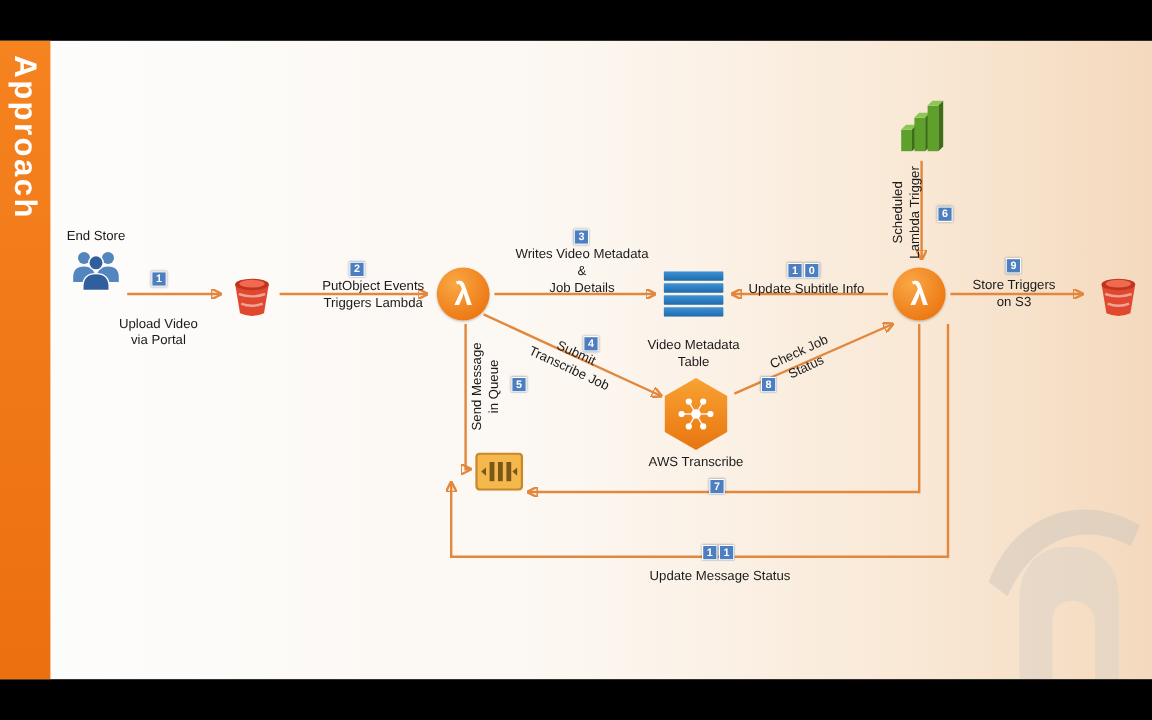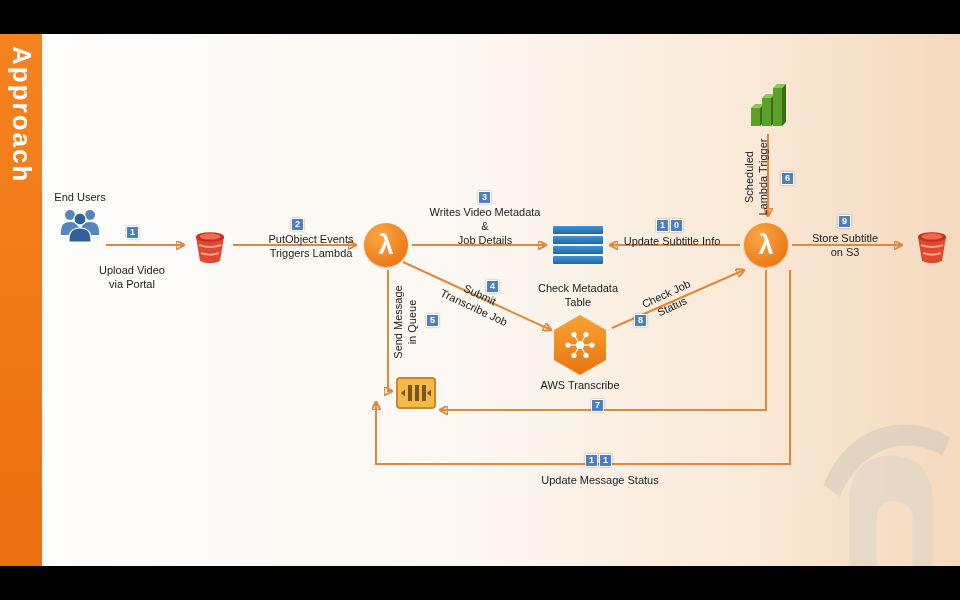--- a/index.html
+++ b/index.html
@@ -73,21 +73,21 @@
     <path d="M740,245 H610" marker-end="url(#ah)"></path>
     <path d="M792,245 H902" marker-end="url(#ah)"></path>
     <path d="M768,134 V216" marker-end="url(#ah)"></path>
     <path d="M388,270 L388,391 L392,391" marker-end="url(#ah)"></path>
     <path d="M403,262 L551,330" marker-end="url(#ah)"></path>
     <path d="M612,328 L744,270" marker-end="url(#ah)"></path>
     <path d="M766,270 V410 H440" marker-end="url(#ah)"></path>
     <path d="M790,270 V464 H376 V402" marker-end="url(#ah)"></path>
   </svg>
 
-  <div class="lbl" style="left:44px;top:190px;width:72px;">End Users</div>
+  <div class="lbl" style="left:44px;top:190px;width:72px;">End Store</div>
   <div class="node" style="left:58px;top:205px;">
     <svg width="44" height="38" viewBox="0 0 44 38">
       <circle cx="12" cy="10" r="5" fill="#5585be"></circle>
       <path d="M3,26 Q3,17 12,17 Q21,17 21,26 L21,30 L3,30 Z" fill="#5585be"></path>
       <circle cx="32" cy="10" r="5" fill="#5585be"></circle>
       <path d="M23,26 Q23,17 32,17 Q41,17 41,26 L41,30 L23,30 Z" fill="#5585be"></path>
       <circle cx="22" cy="14" r="6" fill="#315f9d" stroke="#fff" stroke-width="1.2"></circle>
       <path d="M11,34 Q11,23 22,23 Q33,23 33,34 L33,37 L11,37 Z" fill="#315f9d" stroke="#fff" stroke-width="1.2"></path>
     </svg>
   </div>
@@ -126,21 +126,21 @@
           <stop offset="0" stop-color="#3e93d8"></stop>
             <stop offset="1" stop-color="#1f6aa8"></stop>
         </linearGradient>
       </defs>
       <rect x="0" y="0" width="50" height="8" rx="1" fill="url(#bg1)"></rect>
       <rect x="0" y="10" width="50" height="8" rx="1" fill="url(#bg1)"></rect>
       <rect x="0" y="20" width="50" height="8" rx="1" fill="url(#bg1)"></rect>
       <rect x="0" y="30" width="50" height="8" rx="1" fill="url(#bg1)"></rect>
     </svg>
   </div>
-  <div class="lbl" style="left:528px;top:281px;width:100px;">Check Metadata
+  <div class="lbl" style="left:528px;top:281px;width:100px;">Video Metadata
 Table</div>
 
   <div class="badge-row" style="left:656px;top:219px;">
     <span>1</span>
     <span>0</span>
   </div>
   <div class="lbl" style="left:608px;top:234px;width:128px;">Update Subtitle Info</div>
 
   <div class="lambda" style="left:744px;top:223px;">
     <span>λ</span>
@@ -160,21 +160,21 @@
         <polygon points="37,8 41,4 41,42 37,46" fill="#3c6e18"></polygon>
       </g>
     </svg>
   </div>
 
   <div class="lbl rot-ccw" style="left:711px;top:162px;width:92px;height:30px;">Scheduled
 Lambda Trigger</div>
   <div class="badge" style="left:781px;top:172px;">6</div>
 
   <div class="badge" style="left:838px;top:215px;">9</div>
-  <div class="lbl" style="left:800px;top:231px;width:90px;">Store Subtitle
+  <div class="lbl" style="left:800px;top:231px;width:90px;">Store Triggers
 on S3</div>
 
   <div class="node" style="left:912px;top:227px;">
     <svg width="40" height="40" viewBox="0 0 40 40">
       <path d="M6,10 L10,34 Q20,38.5 30,34 L34,10 Z" fill="#e0482f"></path>
       <ellipse cx="20" cy="10" rx="14" ry="4.8" fill="#c1331f"></ellipse>
       <ellipse cx="20" cy="9.4" rx="10.5" ry="3.2" fill="#ef6a4e"></ellipse>
       <path d="M9,18 Q20,22 31,18" stroke="rgba(255,255,255,.5)" stroke-width="2" fill="none"></path>
       <path d="M11,26 Q20,29.5 29,26" stroke="rgba(255,255,255,.5)" stroke-width="2" fill="none"></path>
     </svg>

